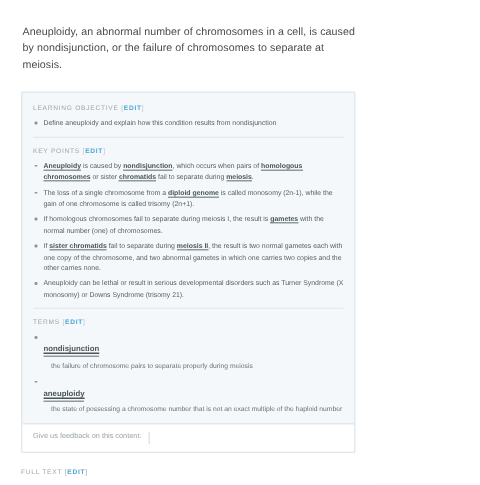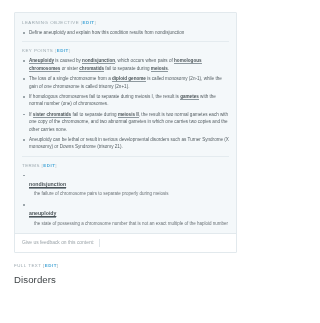--- a/index.html
+++ b/index.html
@@ -181,20 +181,21 @@
     color: #3f4447;
     line-height: 13px;
     letter-spacing: 0.1px;
   }
 </style>
 </head>
 <body>
 
 <div class="page">
 
+  <p class="intro">Aneuploidy, an abnormal number of chromosomes in a cell, is caused by nondisjunction, or the failure of chromosomes to separate at meiosis.</p>
 
   <div class="panel">
     <div class="panel-inner">
 
       <div class="sec-head">
         <span>LEARNING OBJECTIVE</span>
         <span class="brk">[</span><a class="edit-link" href="#">edit</a><span class="brk">]</span>
       </div>
       <ul class="blist">
         <li>Define aneuploidy and explain how this condition results from nondisjunction</li>

